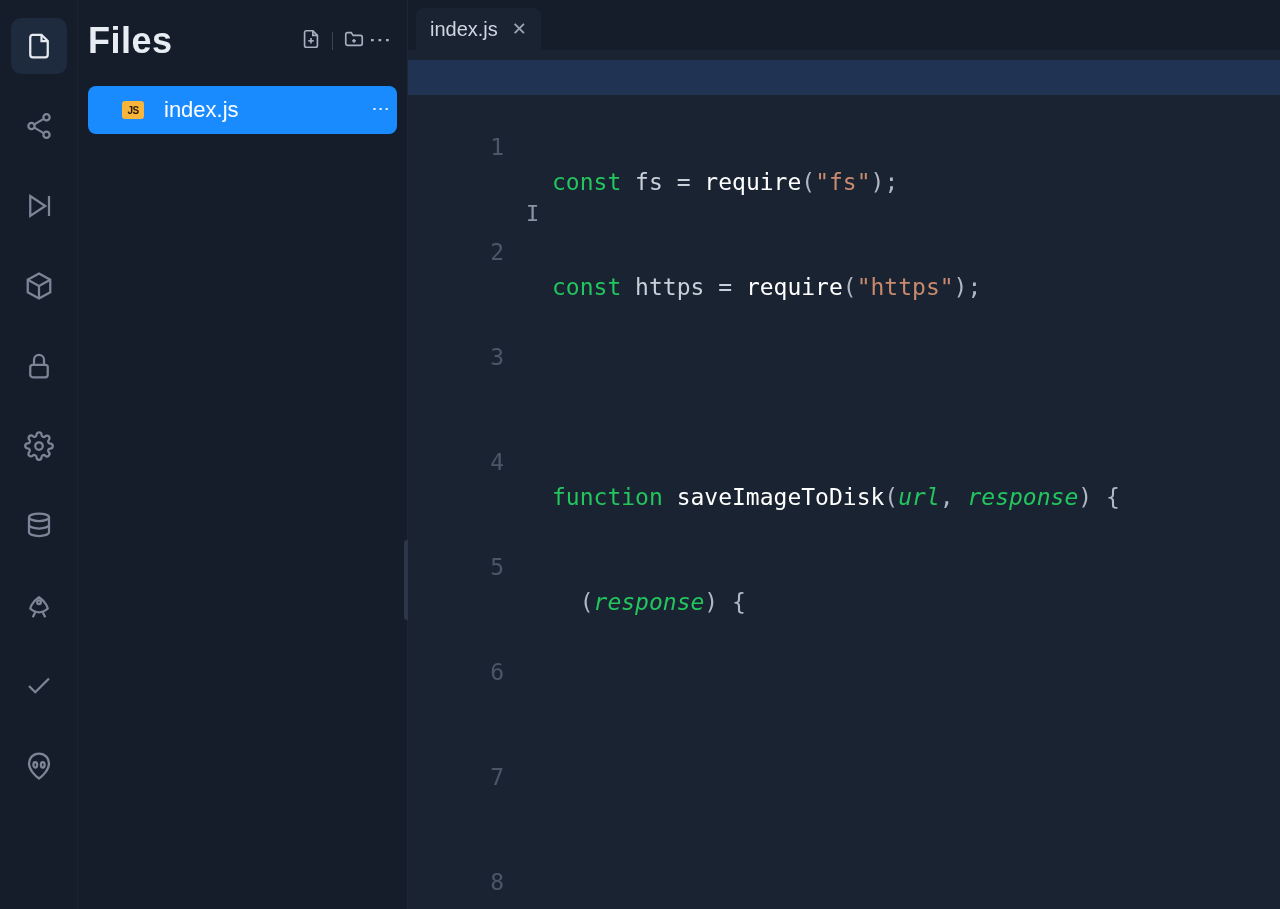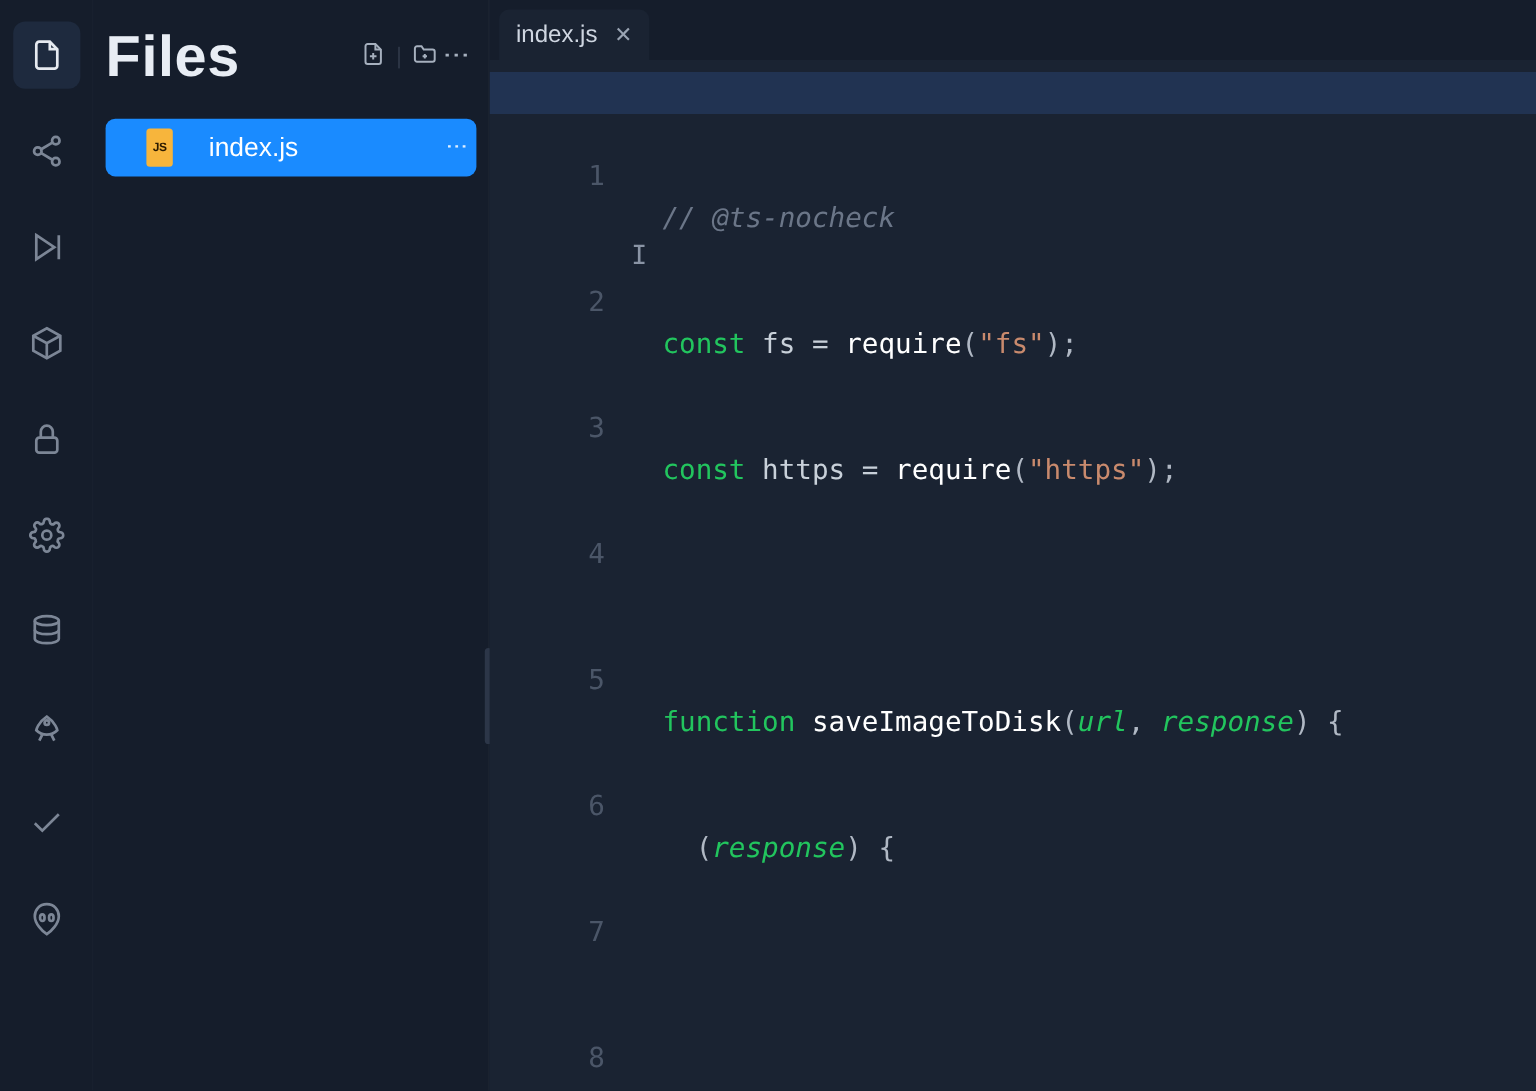--- a/index.html
+++ b/index.html
@@ -43,21 +43,21 @@
     display: flex; flex-direction: column;
     border-right: 1px solid rgba(255,255,255,0.04);
     position: relative;
   }
   .sidepanel-header {
     display: flex; align-items: center;
     padding: 20px 18px 24px 10px;
   }
   .sidepanel-title {
     flex: 1;
-    font-size: 48px;
+    font-size: 36px;
     font-weight: 700;
     color: #e8edf4;
     letter-spacing: 0.5px;
   }
   .sidepanel-actions {
     display: flex; align-items: center; gap: 6px; color: #a6b0be;
   }
   .sidepanel-actions svg { width: 22px; height: 22px; stroke: currentColor; fill: none; stroke-width: 1.8; }
   .vline { width:1px; height:18px; background:#3a4455; margin: 0 4px; }
 
@@ -65,26 +65,26 @@
     margin: 0 10px;
     background: #1a8bff;
     color: #fff;
     border-radius: 8px;
     display: flex; align-items: center;
     height: 48px;
     padding: 0 14px 0 34px;
     font-size: 22px;
   }
   .file-row .ficon {
-    width: 22px; height: 32px;
+    width: 22px; height: 18px;
     background: #f7b53c;
     border-radius: 3px;
     display: flex; align-items: center; justify-content: center;
     font-size: 10px; font-weight: 700; color: #2a1a00;
-    margin-right: 30px;
+    margin-right: 20px;
     letter-spacing: -0.5px;
   }
   .file-row .file-label { flex: 1; }
   .file-row .dots { color: rgba(255,255,255,0.85); font-size: 18px; letter-spacing: 2px; line-height: 4px; writing-mode: vertical-rl; }
 
   .panel-resize {
     position: absolute;
     right: -3px; top: 540px;
     width: 6px; height: 80px;
     background: #2c3648;
@@ -297,21 +297,20 @@
         
         
         
         
         
         
       </div>
 
       <div class="code">
         <div class="text-cursor" style="top:146px;left:-4px;">I</div>
-        <div class="row" style="position:relative;z-index:1;"><span class="c-comment">// @ts-nocheck</span></div>
         <div class="row"><span class="c-kw">const</span><span class="c-d"> fs = </span><span class="c-fn">require</span><span class="c-punc">(</span><span class="c-str">"fs"</span><span class="c-punc">);</span></div>
         <div class="row"><span class="c-kw">const</span><span class="c-d"> https = </span><span class="c-fn">require</span><span class="c-punc">(</span><span class="c-str">"https"</span><span class="c-punc">);</span></div>
         <div class="row"></div>
         <div class="row"><span class="c-kw">function</span><span class="c-fn"> saveImageToDisk</span><span class="c-punc">(</span><span class="c-param">url</span><span class="c-punc">, </span><span class="c-param">response</span><span class="c-punc">) {</span></div>
         <div class="row"><span class="c-punc">  (</span><span class="c-param">response</span><span class="c-punc">) {</span></div>
         
         
         
         
         

